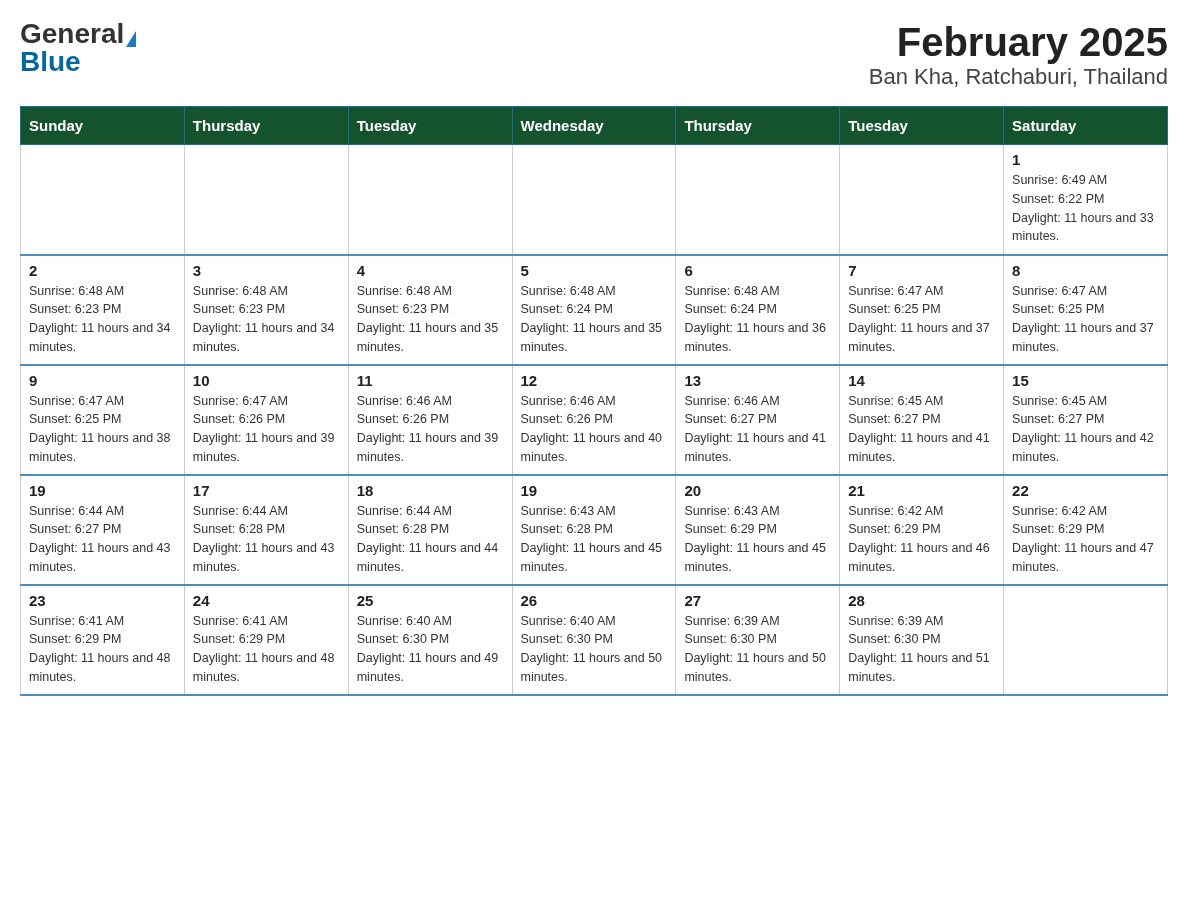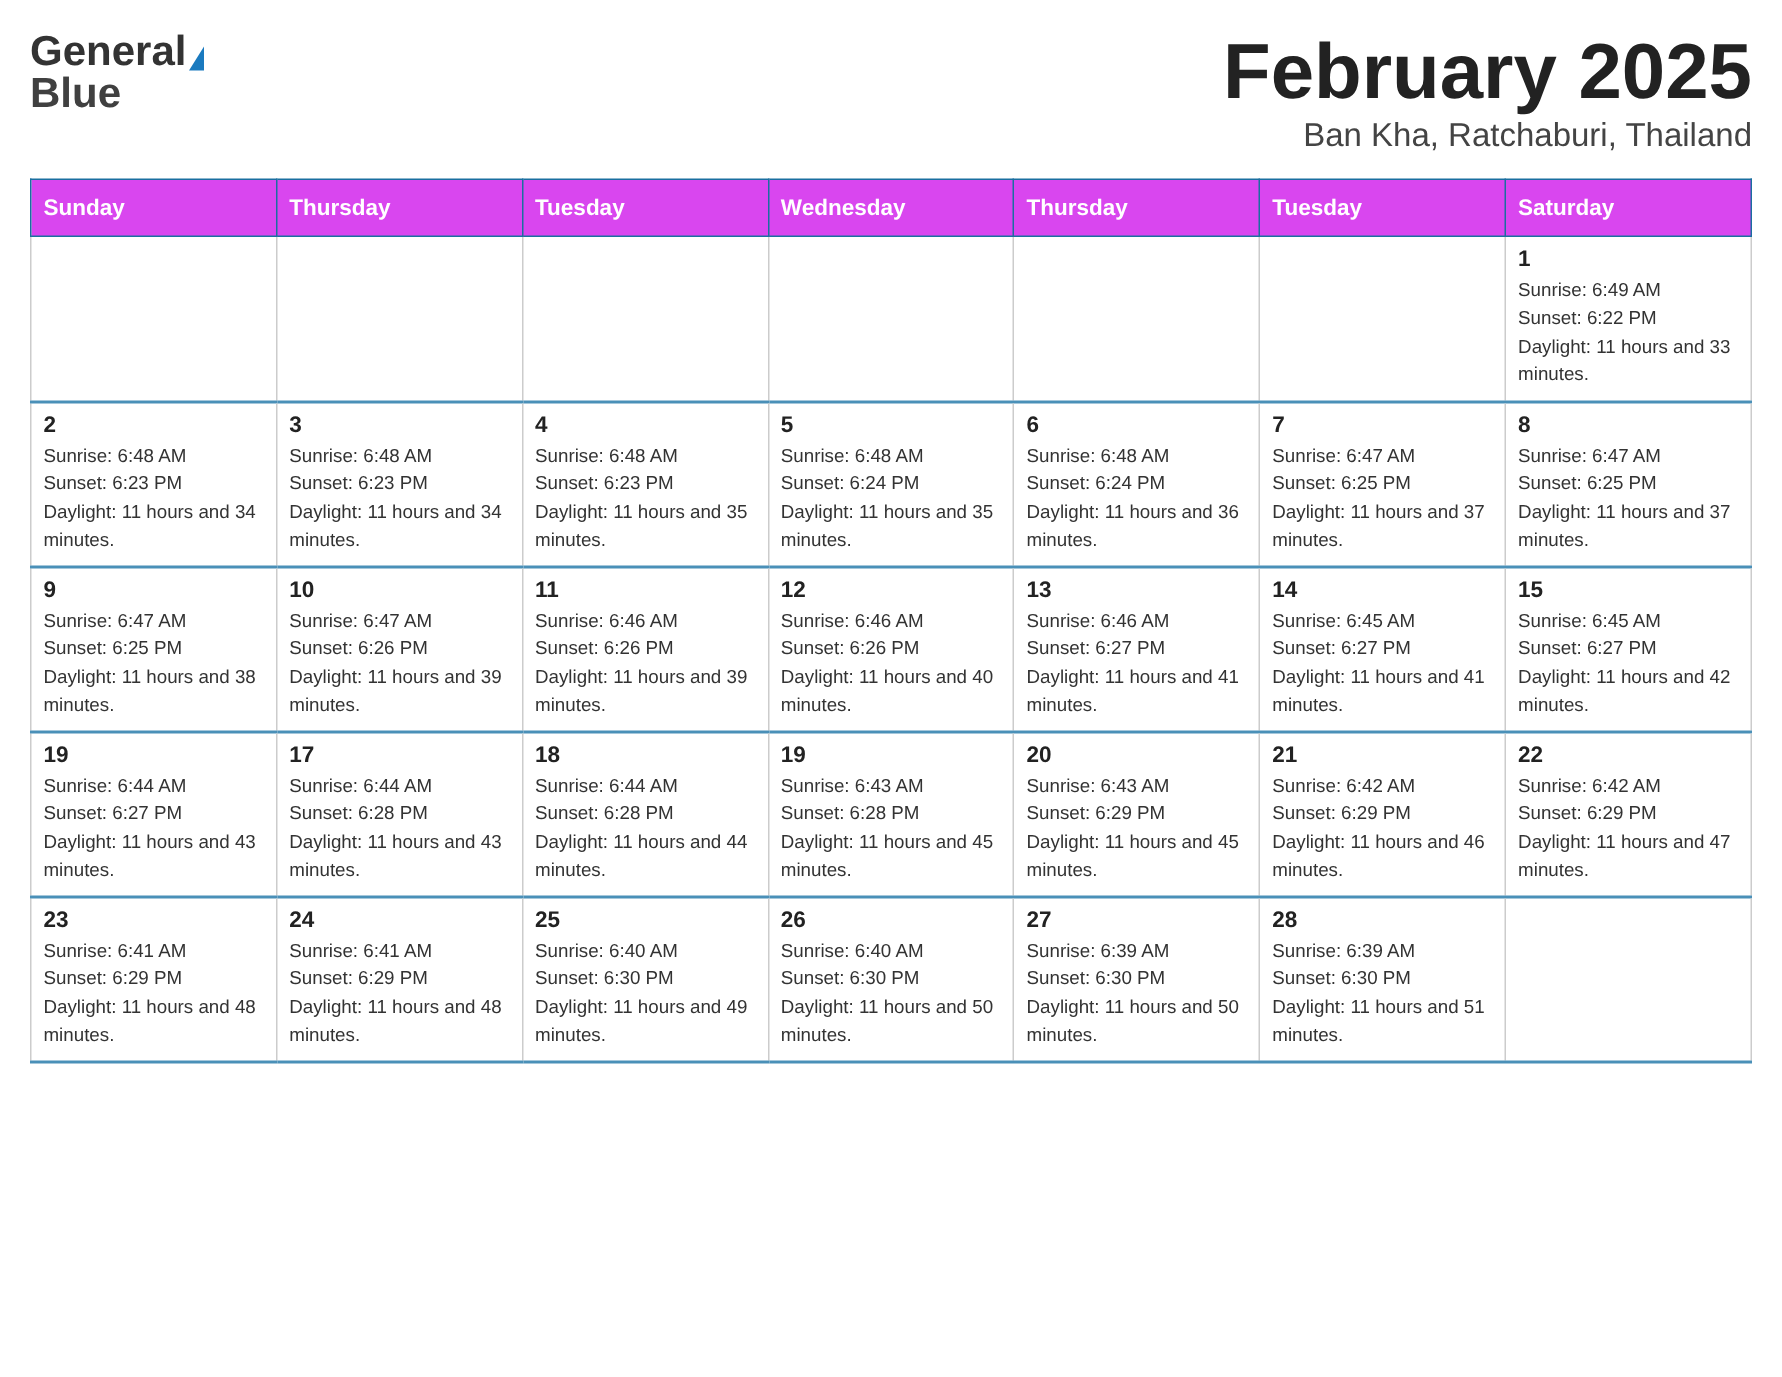--- a/index.html
+++ b/index.html
@@ -24,52 +24,52 @@
     }
     .logo-general {
       font-size: 28px;
       font-weight: bold;
       color: #333;
       line-height: 1;
     }
     .logo-blue {
       font-size: 28px;
       font-weight: bold;
-      color: #404040;
+      color: #0369a1;
       line-height: 1;
     }
     .logo-triangle {
       display: inline-block;
       width: 0;
       height: 0;
       border-left: 10px solid transparent;
       border-bottom: 16px solid #1a7abf;
       margin-left: 2px;
       vertical-align: middle;
     }
     .title-block {
       text-align: right;
     }
     .title-block h1 {
-      font-size: 52px;
+      font-size: 40px;
       font-weight: bold;
       color: #222;
       line-height: 1.1;
     }
     .title-block h2 {
       font-size: 22px;
       font-weight: normal;
       color: #444;
     }
     table {
       width: 100%;
       border-collapse: collapse;
     }
     thead th {
-      background-color: #d946ef;
+      background-color: #14532d;
       color: #fff;
       font-size: 15px;
       font-weight: bold;
       padding: 10px 8px;
       text-align: left;
       border: 1px solid #1a6fa0;
     }
     tbody td {
       vertical-align: top;
       border: 1px solid #ccc;

